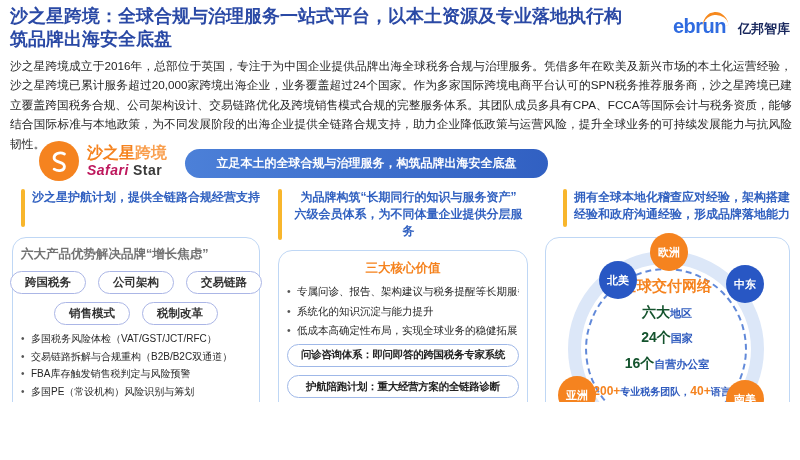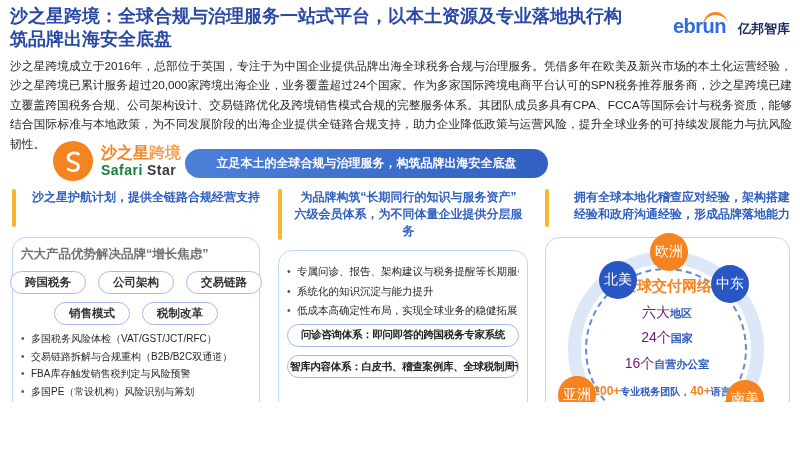--- a/index.html
+++ b/index.html
@@ -18,44 +18,44 @@
     position:absolute;right:-2px;top:-3px;width:26px;height:12px;
     border-top:3px solid #F6891E;border-radius:50% 50% 0 0/100% 100% 0 0;
     transform:rotate(-6deg);
   }
   .ebrun .cn{font-size:13px;font-weight:bold;color:#17265C;margin-left:12px;}
   .intro{
     position:absolute;left:10px;top:56px;width:782px;
     font-size:11.7px;line-height:1.66;color:#262626;text-align:justify;
   }
   
-  .sstar{position:absolute;left:53px;top:141px;display:flex;align-items:center;justify-content:flex-end;}
+  .sstar{position:absolute;left:39px;top:141px;display:flex;align-items:center;justify-content:flex-end;}
   .sstar-icon{
     width:40px;height:40px;border-radius:50%;background:#F5831F;flex:0 0 auto;
     display:flex;align-items:center;justify-content:center;
   }
   .sstar-text{margin-left:8px;line-height:1.15;}
   .sstar-cn{font-size:16px;font-weight:bold;}
   .sstar-cn .c1{color:#F5831F;}
   .sstar-cn .c2{color:#F9A050;}
   .sstar-en{font-size:14px;font-weight:bold;letter-spacing:0.5px;}
-  .sstar-en .e1{color:#15803d;}
+  .sstar-en .e1{color:#be185d;font-style:italic;}
   .sstar-en .e2{color:#3a3a3a;margin-left:4px;}
   .banner{
     position:absolute;left:185px;top:149px;width:363px;height:29px;border-radius:15px;
     background:linear-gradient(90deg,#4C80D8,#3160C2);
     color:#fff;font-weight:bold;font-size:12px;
     display:flex;align-items:center;justify-content:center;white-space:nowrap;
   }
   
   .col{position:absolute;top:189px;}
   .col1{left:12px;width:248px;}
   .col2{left:278px;width:250px;}
   .col3{left:545px;width:245px;}
-  .col-header{display:flex;justify-content:space-between;margin-bottom:10px;min-height:38px;}
+  .col-header{display:flex;justify-content:flex-end;margin-bottom:10px;min-height:38px;}
   .hbar{width:4px;border-radius:2px;background:#F8B62C;margin-right:7px;flex:0 0 auto;}
   .htext{font-size:12px;font-weight:bold;color:#3060C0;line-height:1.42;text-align:center;}
   .card{
     border:1.5px solid #BFD7F5;border-radius:14px;background:#fff;
     height:217px;box-sizing:border-box;
   }
   .card1{padding:8px 8px 4px;}
   .card2{padding:6px 8px 4px;}
   .card3{position:relative;}
   .card-title{color:#737373;font-weight:bold;font-size:12.5px;text-align:left;margin:0 0 8px;white-space:nowrap;}
@@ -82,36 +82,36 @@
   
   .ring{position:absolute;left:22px;top:13px;width:170px;height:170px;border:13px solid #DCE7F8;border-radius:50%;}
   .dashring{position:absolute;left:39px;top:30px;width:158px;height:158px;border:2px dashed #6189D9;border-radius:50%;}
   .net-center{
     position:absolute;left:35px;top:28px;width:172px;height:162px;
     display:flex;flex-direction:column;align-items:center;justify-content:center;
     text-align:center;gap:1px;
   }
   .net-title{color:#F5831F;font-weight:bold;font-size:15px;margin-bottom:3px;white-space:nowrap;}
   .stat{white-space:nowrap;line-height:1.55;}
-  .stat .num{color:#701a75;font-weight:normal;font-size:14px;}
+  .stat .num{color:#14532d;font-weight:bold;font-size:14px;}
   .stat .lbl{color:#2F5BBE;font-weight:bold;font-size:11px;}
   .team{white-space:nowrap;line-height:1.6;}
   .team .num{color:#F5831F;font-weight:bold;font-size:12px;}
   .team .lbl{color:#2F5BBE;font-weight:bold;font-size:10px;}
   .cred{color:#2F5BBE;font-weight:bold;font-size:10px;white-space:nowrap;}
   .node{
     position:absolute;width:38px;height:38px;border-radius:50%;
     display:flex;align-items:center;justify-content:center;
-    color:#fff;font-weight:normal;font-size:14px;white-space:nowrap;
+    color:#fff;font-weight:bold;font-size:11px;white-space:nowrap;
   }
   .n-orange{background:#F5831F;}
   .n-blue{background:#2857C4;}
   .n-europe{left:104px;top:-5px;}
   .n-namerica{left:13px;top:23px;margin-left:40px;}
-  .n-mideast{left:165px;top:27px;}
+  .n-mideast{left:180px;top:27px;}
   .n-asia{left:12px;top:138px;}
   .n-samerica{left:180px;top:142px;}
   .n-australia{left:104px;top:174px;}
 </style>
 </head>
 <body>
 
 <div id="slide">
 
   <div class="title">沙之星跨境：全球合规与治理服务一站式平台，以本土资源及专业落地执行构筑品牌出海安全底盘</div>
@@ -163,26 +163,28 @@
 
   <div class="col col2">
     <div class="col-header">
       <div class="hbar"></div>
       <div class="htext">
         <div>为品牌构筑“长期同行的知识与服务资产”</div>
         <div>六级会员体系，为不同体量企业提供分层服务</div>
       </div>
     </div>
     <div class="card card2">
+      <div class="sec-title">三大核心价值</div>
       <ul class="bullets bullets2">
         <li>专属问诊、报告、架构建议与税务提醒等长期服务</li>
         <li>系统化的知识沉淀与能力提升</li>
         <li>低成本高确定性布局，实现全球业务的稳健拓展</li>
       </ul>
       <div class="mod-pill">问诊咨询体系：即问即答的跨国税务专家系统</div>
+      <div class="mod-pill">护航陪跑计划：重大经营方案的全链路诊断</div>
       <div class="mod-pill">智库内容体系：白皮书、稽查案例库、全球税制周刊</div>
     </div>
   </div>
 
   <div class="col col3">
     <div class="col-header">
       <div class="hbar"></div>
       <div class="htext">
         <div>拥有全球本地化稽查应对经验，架构搭建</div>
         <div>经验和政府沟通经验，形成品牌落地能力</div>

